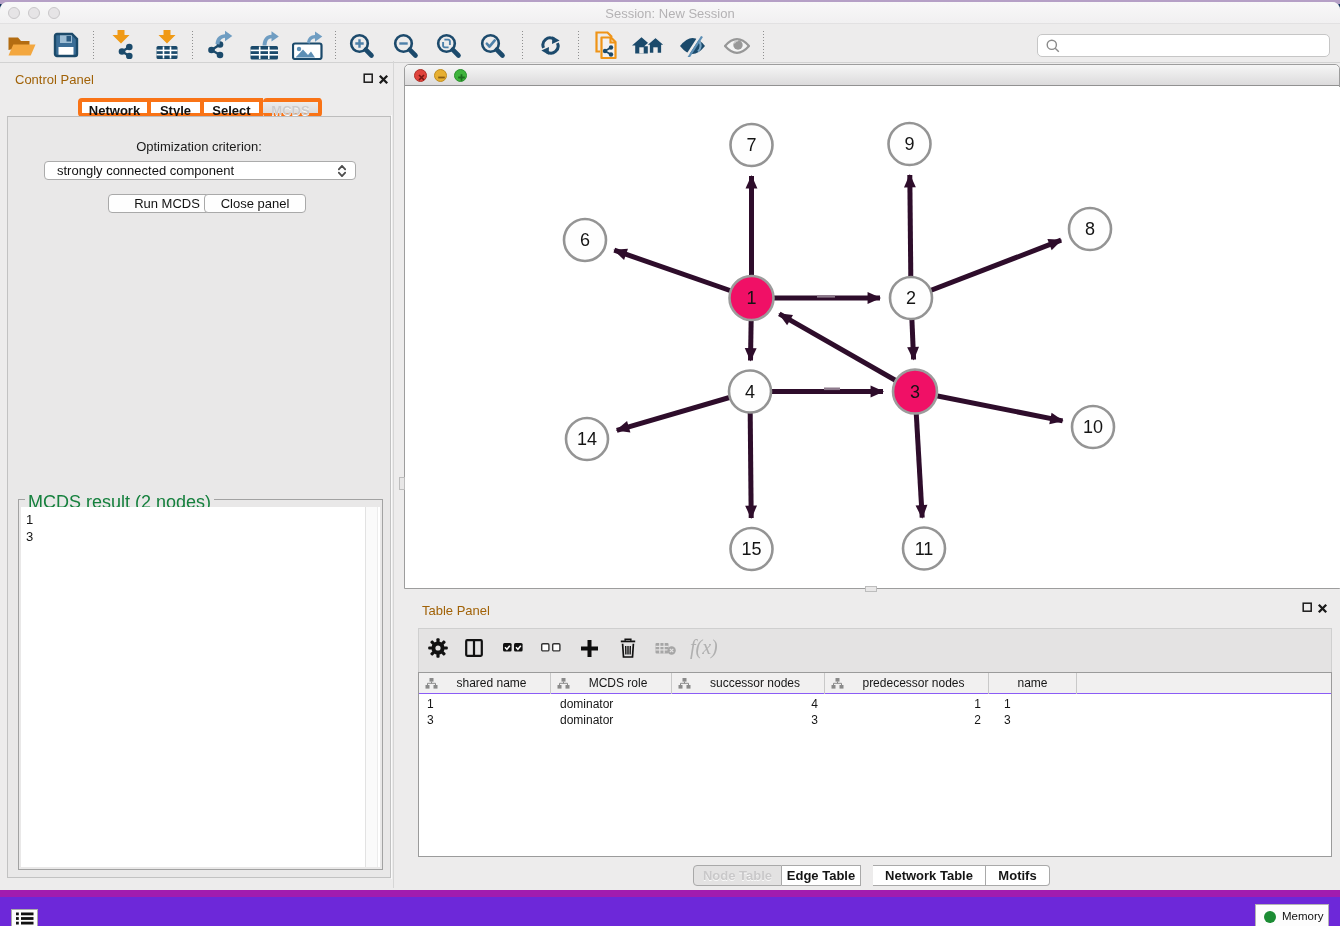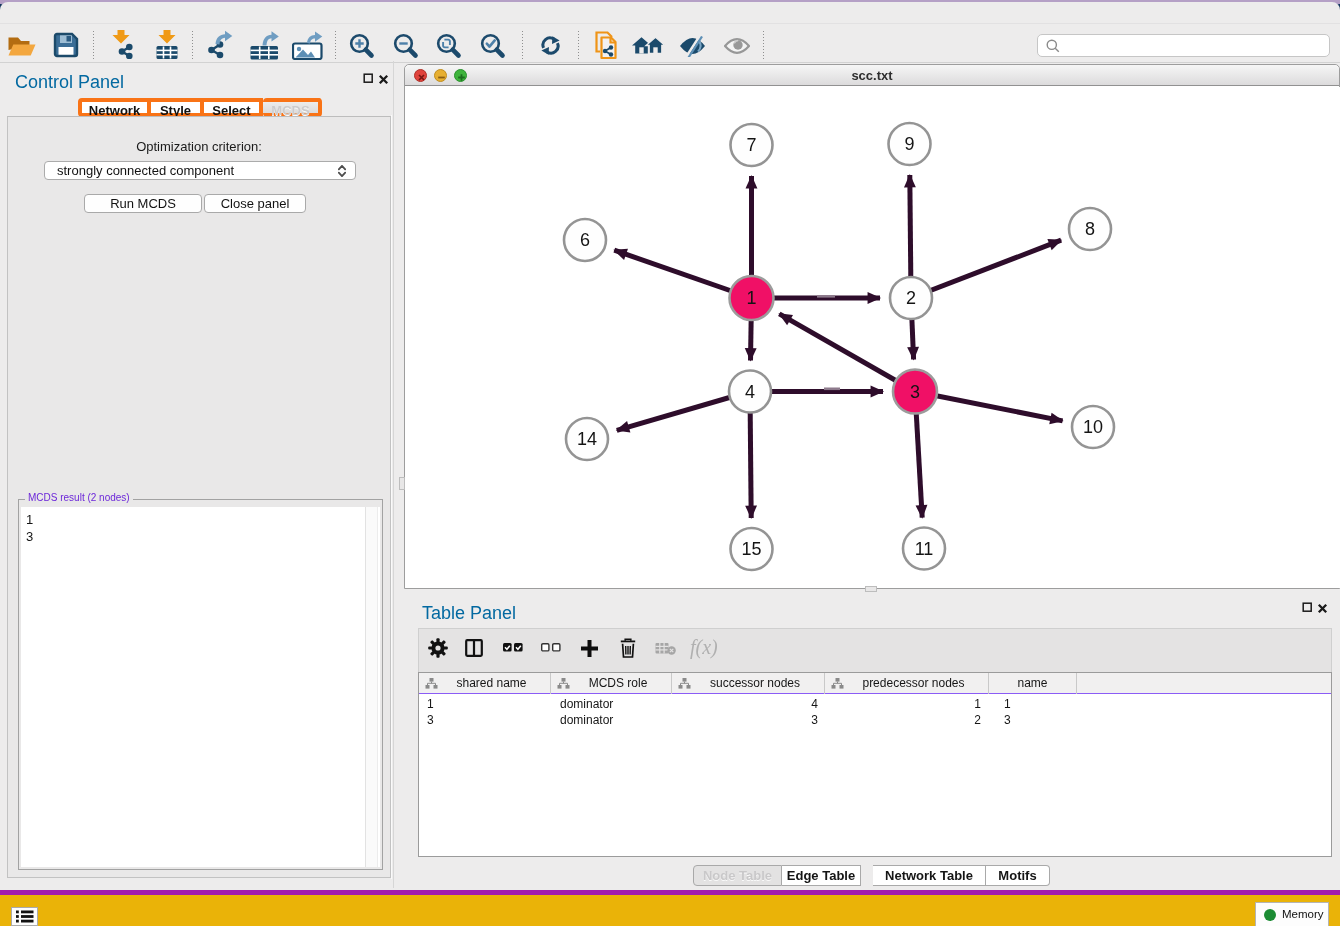--- a/index.html
+++ b/index.html
@@ -5,55 +5,61 @@
 body{width:1340px;height:926px;position:relative;overflow:hidden;background:#16365e;font-family:"Liberation Sans",sans-serif}
 #strip{position:absolute;left:0;top:0;width:100%;height:4px;background:#b5a0c6}
 #win{position:absolute;left:0;top:2px;width:1340px;height:924px;background:#edecec;border-radius:8px 8px 7px 7px}
 #titlebar{position:absolute;left:0;top:0;width:100%;height:21px;background:linear-gradient(#f8f8f8,#f1f0f1);border-radius:8px 8px 0 0}
 .tl{position:absolute;top:5px;width:12px;height:12px;border-radius:50%;background:#e6e4e6;border:1px solid #c9c7c9}
 #ttext{position:absolute;top:4px;left:0;width:100%;text-align:center;font-size:13px;color:#b4b2b4}
 #toolbar{position:absolute;left:0;top:21px;width:100%;height:40px;background:#edecec;border-bottom:1px solid #d2d2d2;border-top:1px solid #e2e1e2}
 .sep{position:absolute;top:7px;height:28px;width:1px;background-image:linear-gradient(#8f8f8f 34%,rgba(0,0,0,0) 0%);background-size:1px 3px}
 .ticon{position:absolute}
 #searchbox{position:absolute;left:1037px;top:10px;width:293px;height:23px;background:#fff;border:1px solid #c6c6c6;border-radius:5px}
-#statusbar{position:absolute;left:0;top:888px;width:100%;height:36px;background:#eab308;border-top:5px solid #a21caf}
+#statusbar{position:absolute;left:0;top:888px;width:100%;height:36px;background:#6d28d9;border-top:7px solid #a21caf}
 #listbtn{position:absolute;left:11px;top:12px;width:27px;height:19px;background:#fdfdfd;border:1px solid #ababab}
 #membtn{position:absolute;left:1255px;top:7px;width:74px;height:25px;background:#fdfdfd;border:1px solid #b4b4b4;font-size:11.5px;color:#111;line-height:23px;padding-left:26px}
 #memdot{position:absolute;left:8px;top:6px;width:12px;height:12px;border-radius:50%;background:#1c8c34}
 
 #cpanel{position:absolute;left:0;top:59px;width:393px;height:829px}
-.phead{font-size:18px;color:#0369a1}
+.phead{font-size:13px;color:#a16207}
 #cptabs{position:absolute;left:78px;top:37px;height:19px;font-size:13px}
 .tab{position:absolute;top:0;height:19px;background:#fff;border:4px solid #f97316;color:#111;text-align:center;line-height:18px;font-weight:bold}
 #cpcontent{position:absolute;left:7px;top:55px;width:384px;height:762px;background:#e9e8e8;border:1px solid #c2c2c2;border-top:1px solid #bdbdbd}
 #optlabel{position:absolute;left:0;top:22px;width:100%;text-align:center;font-size:13px;color:#1a1a1a}
 #dropdown{position:absolute;left:36px;top:44px;width:312px;height:19px;background:#fff;border:1px solid #ababab;border-radius:4px;font-size:13px;color:#121212;line-height:17px;padding-left:12px}
 .btn{position:absolute;top:77px;height:19px;background:#fefefe;border:1px solid #a9a9a9;border-radius:4px;font-size:13px;color:#121212;text-align:center;line-height:18px}
 #fieldset{position:absolute;left:10px;top:382px;width:365px;height:371px;border:1px solid #a2a2a2}
-#legend{position:absolute;left:6px;top:-8px;background:#e9e8e8;font-size:10px;color:#6d28d9;padding:0 3px}
+#legend{position:absolute;left:6px;top:-8px;background:#e9e8e8;font-size:18px;color:#15803d;padding:0 3px}
 #mcdsta{position:absolute;left:2px;top:7px;width:359px;height:360px;background:#fff;font-size:13px;color:#151515;line-height:17px;padding:4px 0 0 5px}
 #mcdssb{position:absolute;right:4px;top:7px;width:13px;height:360px;background:#fafafa;border-left:1px solid #e2e2e2;border-right:1px solid #ececec}
 
 #nwin{position:absolute;left:404px;top:62px;width:936px;height:525px;background:#fff;border:1px solid #9d9d9d;border-radius:5px 5px 0 0}
 #ntitle{position:absolute;left:0;top:0;width:100%;height:21px;background:linear-gradient(#f6f6f6,#dcdbdc);border-bottom:1px solid #919191;border-radius:5px 5px 0 0}
 #ntext{position:absolute;left:0;top:3px;width:100%;text-align:center;font-size:13px;font-weight:bold;color:#2e2e2e}
 .mac{position:absolute;top:4px;width:13px;height:13px;border-radius:50%}
 #ncanvas{position:absolute;left:1px;top:22px;width:934px;height:501px;background:#fff}
 
 #tpanel{position:absolute;left:404px;top:595px;width:936px;height:293px}
 #ttoolbar{position:absolute;left:14px;top:31px;width:914px;height:44px;background:#e4e3e3;border:1px solid #cfcfcf;border-bottom:none}
 #ttable{position:absolute;left:14px;top:75px;width:914px;height:185px;background:#fff;border:1px solid #9b9b9b}
 #thead{position:absolute;left:0;top:0;width:100%;height:21px;background:#f1f0f0;border-bottom:1px solid #8b5cf6;font-size:12px;color:#161616}
 .hcell{position:absolute;top:0;height:21px;border-right:1px solid #c9c9c9;text-align:center;line-height:21px}
 .trow{position:absolute;font-size:12px;color:#161616;line-height:15px}
 #ttabs{position:absolute;left:289px;top:268px;height:21px;font-size:13px}
 .ttab{position:absolute;top:0;height:21px;background:#fff;border:1px solid #a9a9a9;color:#151515;text-align:center;line-height:20px;font-weight:bold}
 </style></head><body>
 <div id="strip"></div>
 <div id="win">
+  <div id="titlebar">
+    <div class="tl" style="left:8px"></div>
+      <div class="tl" style="left:28px"></div>
+      <div class="tl" style="left:48px"></div>
+    <div id="ttext">Session: New Session</div>
+  </div>
   <div id="toolbar">
     <svg class="ticon" style="left:7px;top:10px" width="30" height="24" viewBox="0 0 30 24">
         <path d="M1.5 16 V3.5 h9.5 l3 3.5 h8.5 v4.5" fill="#b36c11"></path>
         <path d="M1.5 21.5 l4.8-11 h22.2 l-4.8 11 z" fill="#f3a73f"></path>
       </svg>
     <svg class="ticon" style="left:53px;top:8px" width="26" height="26" viewBox="0 0 26 26">
         <path d="M2 4 a2 2 0 0 1 2-2 h15 l5 5 v15 a2 2 0 0 1-2 2 h-18 a2 2 0 0 1-2-2 z" fill="#3a6d96"></path>
         <path d="M7 2.5 h12 v8.5 h-12 z" fill="#9dbdd4"></path>
         <path d="M13.5 4 h4.5 v5.5 h-4.5 z" fill="#2a5a81"></path>
         <path d="M5.5 15 h15 v9 h-15 z" fill="#fff"></path>
@@ -198,41 +204,40 @@
       <div class="tab" style="left:0;width:73px;border-radius:4px 0 0 4px">Network</div>
       <div class="tab" style="left:73px;width:53px;border-left:none">Style</div>
       <div class="tab" style="left:126px;width:59px;border-left:none">Select</div>
       <div class="tab" style="left:185px;width:59px;border-left:none;border-radius:4px;background:linear-gradient(#ececec,#dddcdc);color:#cccbcc;text-shadow:0 1px 0 #fafafa">MCDS</div>
     </div>
     <div id="cpcontent">
       <div id="optlabel">Optimization criterion:</div>
       <div id="dropdown">strongly connected component<svg style="position:absolute;right:9px;top:3px" width="8" height="12" viewBox="0 0 8 12">
             <path d="M0.8 4.3 L4 0.9 L7.2 4.3 M0.8 7.7 L4 11.1 L7.2 7.7" stroke="#4e4e4e" stroke-width="1.8" fill="none" stroke-linecap="round" stroke-linejoin="round"></path>
           </svg></div>
-      <div class="btn" style="left:76px;width:118px">Run MCDS</div>
+      <div class="btn" style="left:100px;width:118px">Run MCDS</div>
       <div class="btn" style="left:196px;width:102px">Close panel</div>
       <div id="fieldset">
         <div id="legend">MCDS result (2 nodes)</div>
         <div id="mcdsta">1<br>3</div>
         <div id="mcdssb"></div>
       </div>
     </div>
   </div>
   <div id="nwin">
     <div id="ntitle">
       <div class="mac" style="left:9px;background:#e0433c;border:1px solid #b03028"><svg width="13" height="13" viewBox="0 0 13 13">
             <path d="M4 4 L9 9 M9 4 L4 9" stroke="#791713" stroke-width="1.7"></path>
           </svg></div>
       <div class="mac" style="left:29px;background:#e7af31;border:1px solid #c08d1e"><svg width="13" height="13" viewBox="0 0 13 13">
             <path d="M3.2 6.5 H9.8" stroke="#8a5d13" stroke-width="1.8"></path>
           </svg></div>
       <div class="mac" style="left:49px;background:#3eb43c;border:1px solid #2a922e"><svg width="13" height="13" viewBox="0 0 13 13">
             <path d="M6.5 3.2 V9.8 M3.2 6.5 H9.8" stroke="#1c6e1f" stroke-width="1.8"></path>
           </svg></div>
-      <div id="ntext">scc.txt</div>
     </div>
     <div id="ncanvas"><svg style="position:relative;top:-1px" width="934" height="502" viewBox="0 0 934 502">
           <defs>
             <marker id="ah" viewBox="0 0 10 10" refX="9.2" refY="5" markerWidth="3.5" markerHeight="2.7" orient="auto" markerUnits="strokeWidth">
               <path d="M0 0.6 L10 5 L0 9.4 Z" fill="#2e0d2b"></path>
             </marker>
           </defs>
           <g stroke="#2e0d2b" stroke-width="5">
             <line x1="345.5" y1="212.0" x2="345.5" y2="90.0" marker-end="url(#ah)"></line>
             <line x1="345.5" y1="212.0" x2="208.3" y2="164.2" marker-end="url(#ah)"></line>

